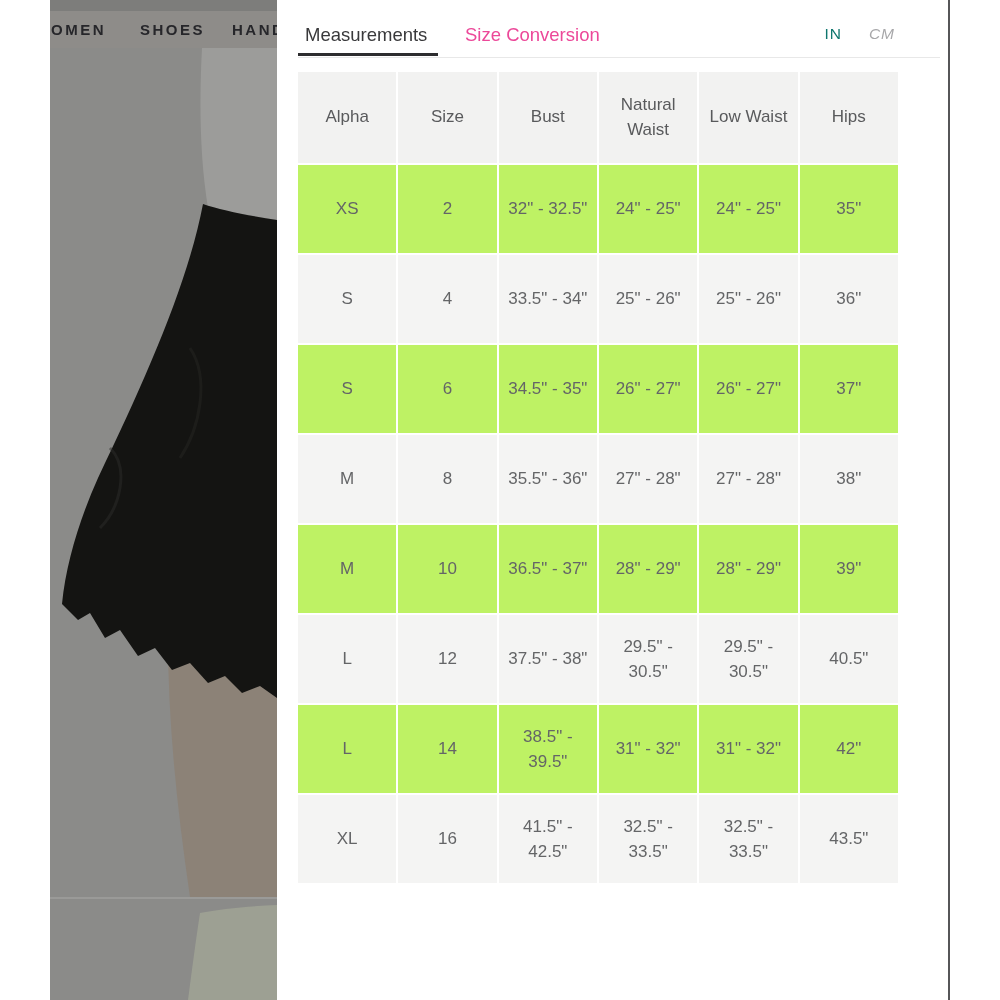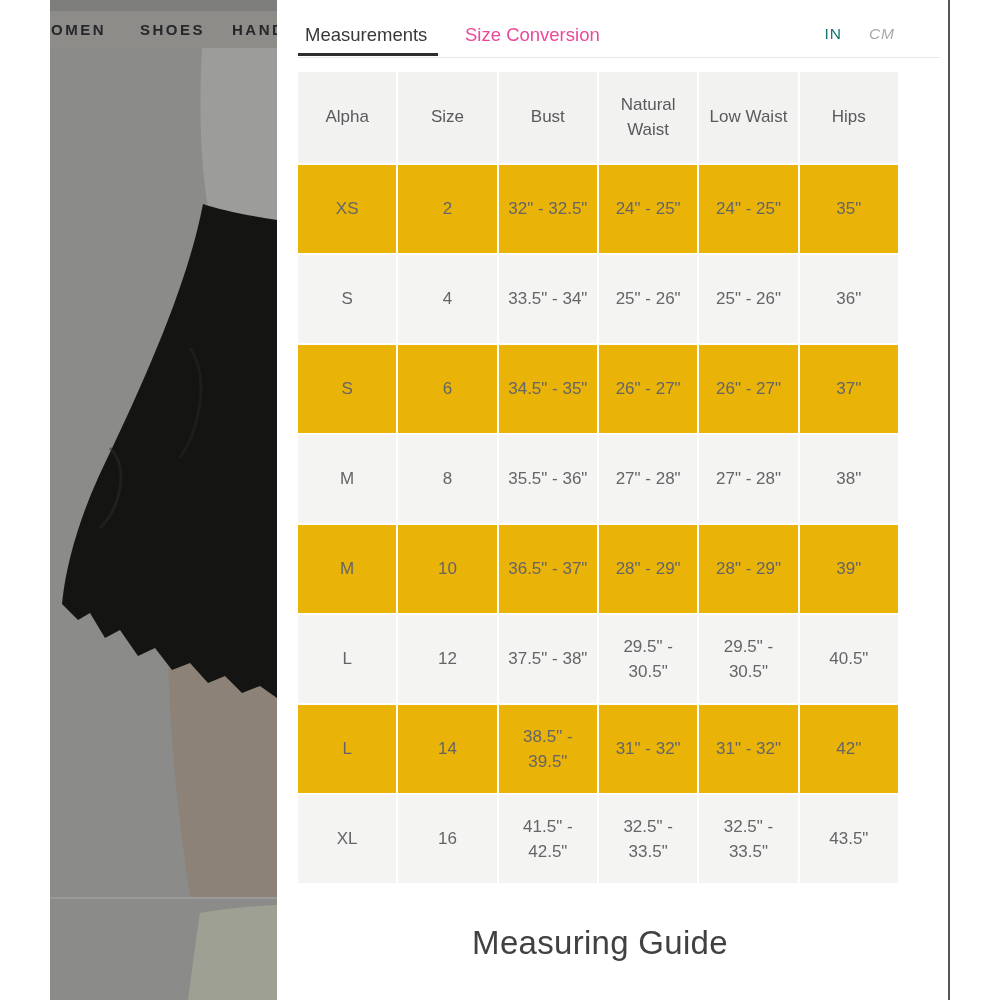--- a/index.html
+++ b/index.html
@@ -34,21 +34,21 @@
   .unit-cm { color:#a7a7a9;font-style:italic; }
 
   
   .size-table { position:absolute; left:19px; top:70px; }
   table { table-layout:fixed; border-collapse:separate; border-spacing:2px; width:604px; }
   th {
     background:#f2f2f1; height:91px; font-weight:400; color:#595a5c;
     font-size:17px; line-height:1.45; padding:0 5px; text-align:center; vertical-align:middle;
   }
   td {
-    background:#eab308; height:88px; text-align:center; vertical-align:middle;
+    background:#bef264; height:88px; text-align:center; vertical-align:middle;
     color:#646567; font-size:17px; line-height:1.5; padding:0 5px;
   }
   tr.shaded td { background:#f4f4f3; }
 
   .measuring-guide {
     position:absolute; left:21px; top:924px; width:604px; text-align:center;
     font-size:33px; font-weight:400; letter-spacing:0.3px; color:#414143;
   }
 
   
@@ -180,16 +180,15 @@
             <td>16</td>
             <td>41.5" - 42.5"</td>
             <td>32.5" - 33.5"</td>
             <td>32.5" - 33.5"</td>
             <td>43.5"</td>
           </tr>
         </tbody>
       </table>
   </div>
 
-  <div class="measuring-guide">Measuring Guide</div>
 </div>
 
 <div class="vline"></div>
 
 </body></html>

